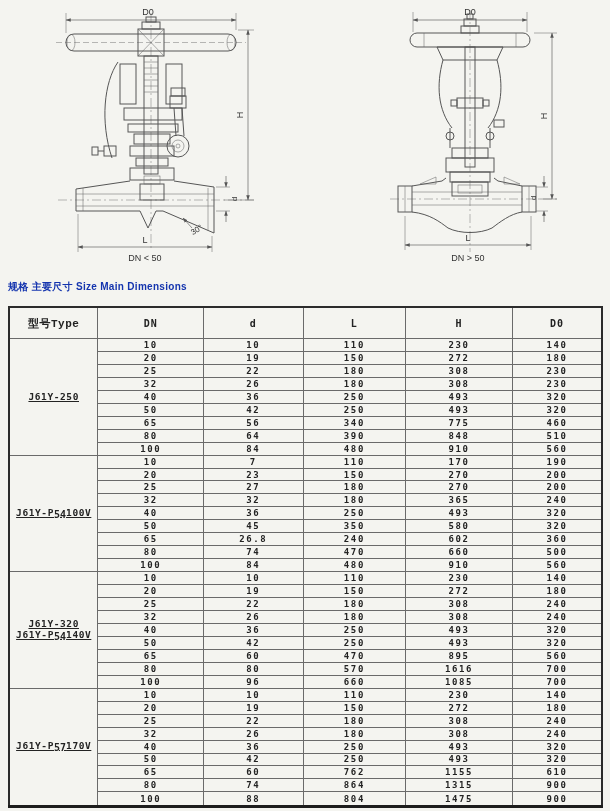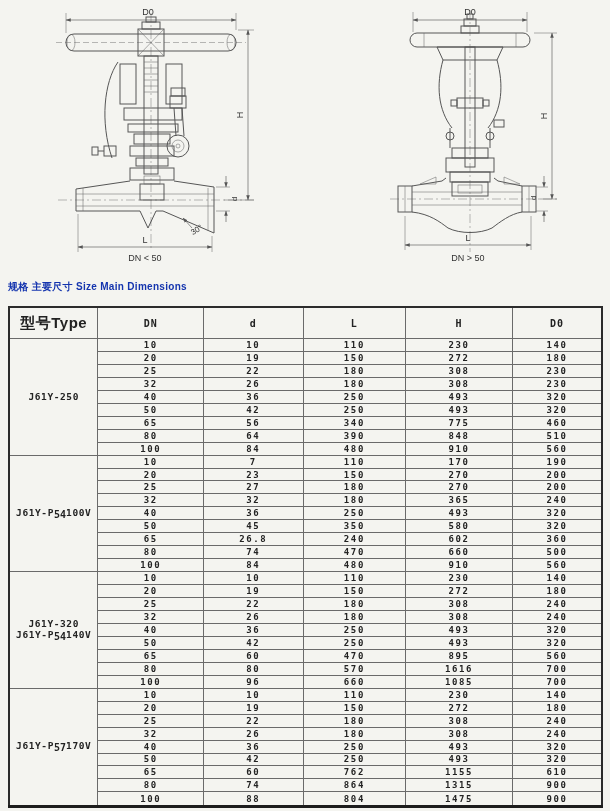--- a/index.html
+++ b/index.html
@@ -36,30 +36,30 @@
     text-align:center;vertical-align:middle;
     padding:0;overflow:hidden;white-space:nowrap;
   }
   table.dims{border:2px solid #2b2b2b;border-bottom:3px solid #1d1d1d;}
   table.dims thead th{
     height:30px;
     font:bold 10px "DejaVu Sans Mono","Liberation Mono",monospace;
     letter-spacing:1px;color:#222;
   }
   table.dims thead th:first-child{
-    font-family:Liberation Sans, sans-serif;
-    font-size:15px;letter-spacing:.5px;
+    font-family:Liberation Mono, monospace;
+    font-size:11px;letter-spacing:.5px;
   }
   table.dims tbody td{
     font:bold 9px "DejaVu Sans Mono","Liberation Mono",monospace;
     letter-spacing:1.6px;color:#232323;
   }
   td.type-cell{
     font:bold 9.5px "DejaVu Sans Mono","Liberation Mono",monospace !important;
-    letter-spacing:.6px !important;line-height:17px;
+    letter-spacing:.6px !important;line-height:17px;text-decoration:underline;
   }
   td.type-cell .sub{font-size:10px;vertical-align:-2px;letter-spacing:0;}
 </style>
 </head>
 <body>
 
 <div class="diagram-wrap">
 <svg width="610" height="276" viewBox="0 0 610 276">
   <defs>
     <marker id="arw" viewBox="0 0 10 10" refX="9" refY="5" markerWidth="7.5" markerHeight="7.5" orient="auto-start-reverse">

